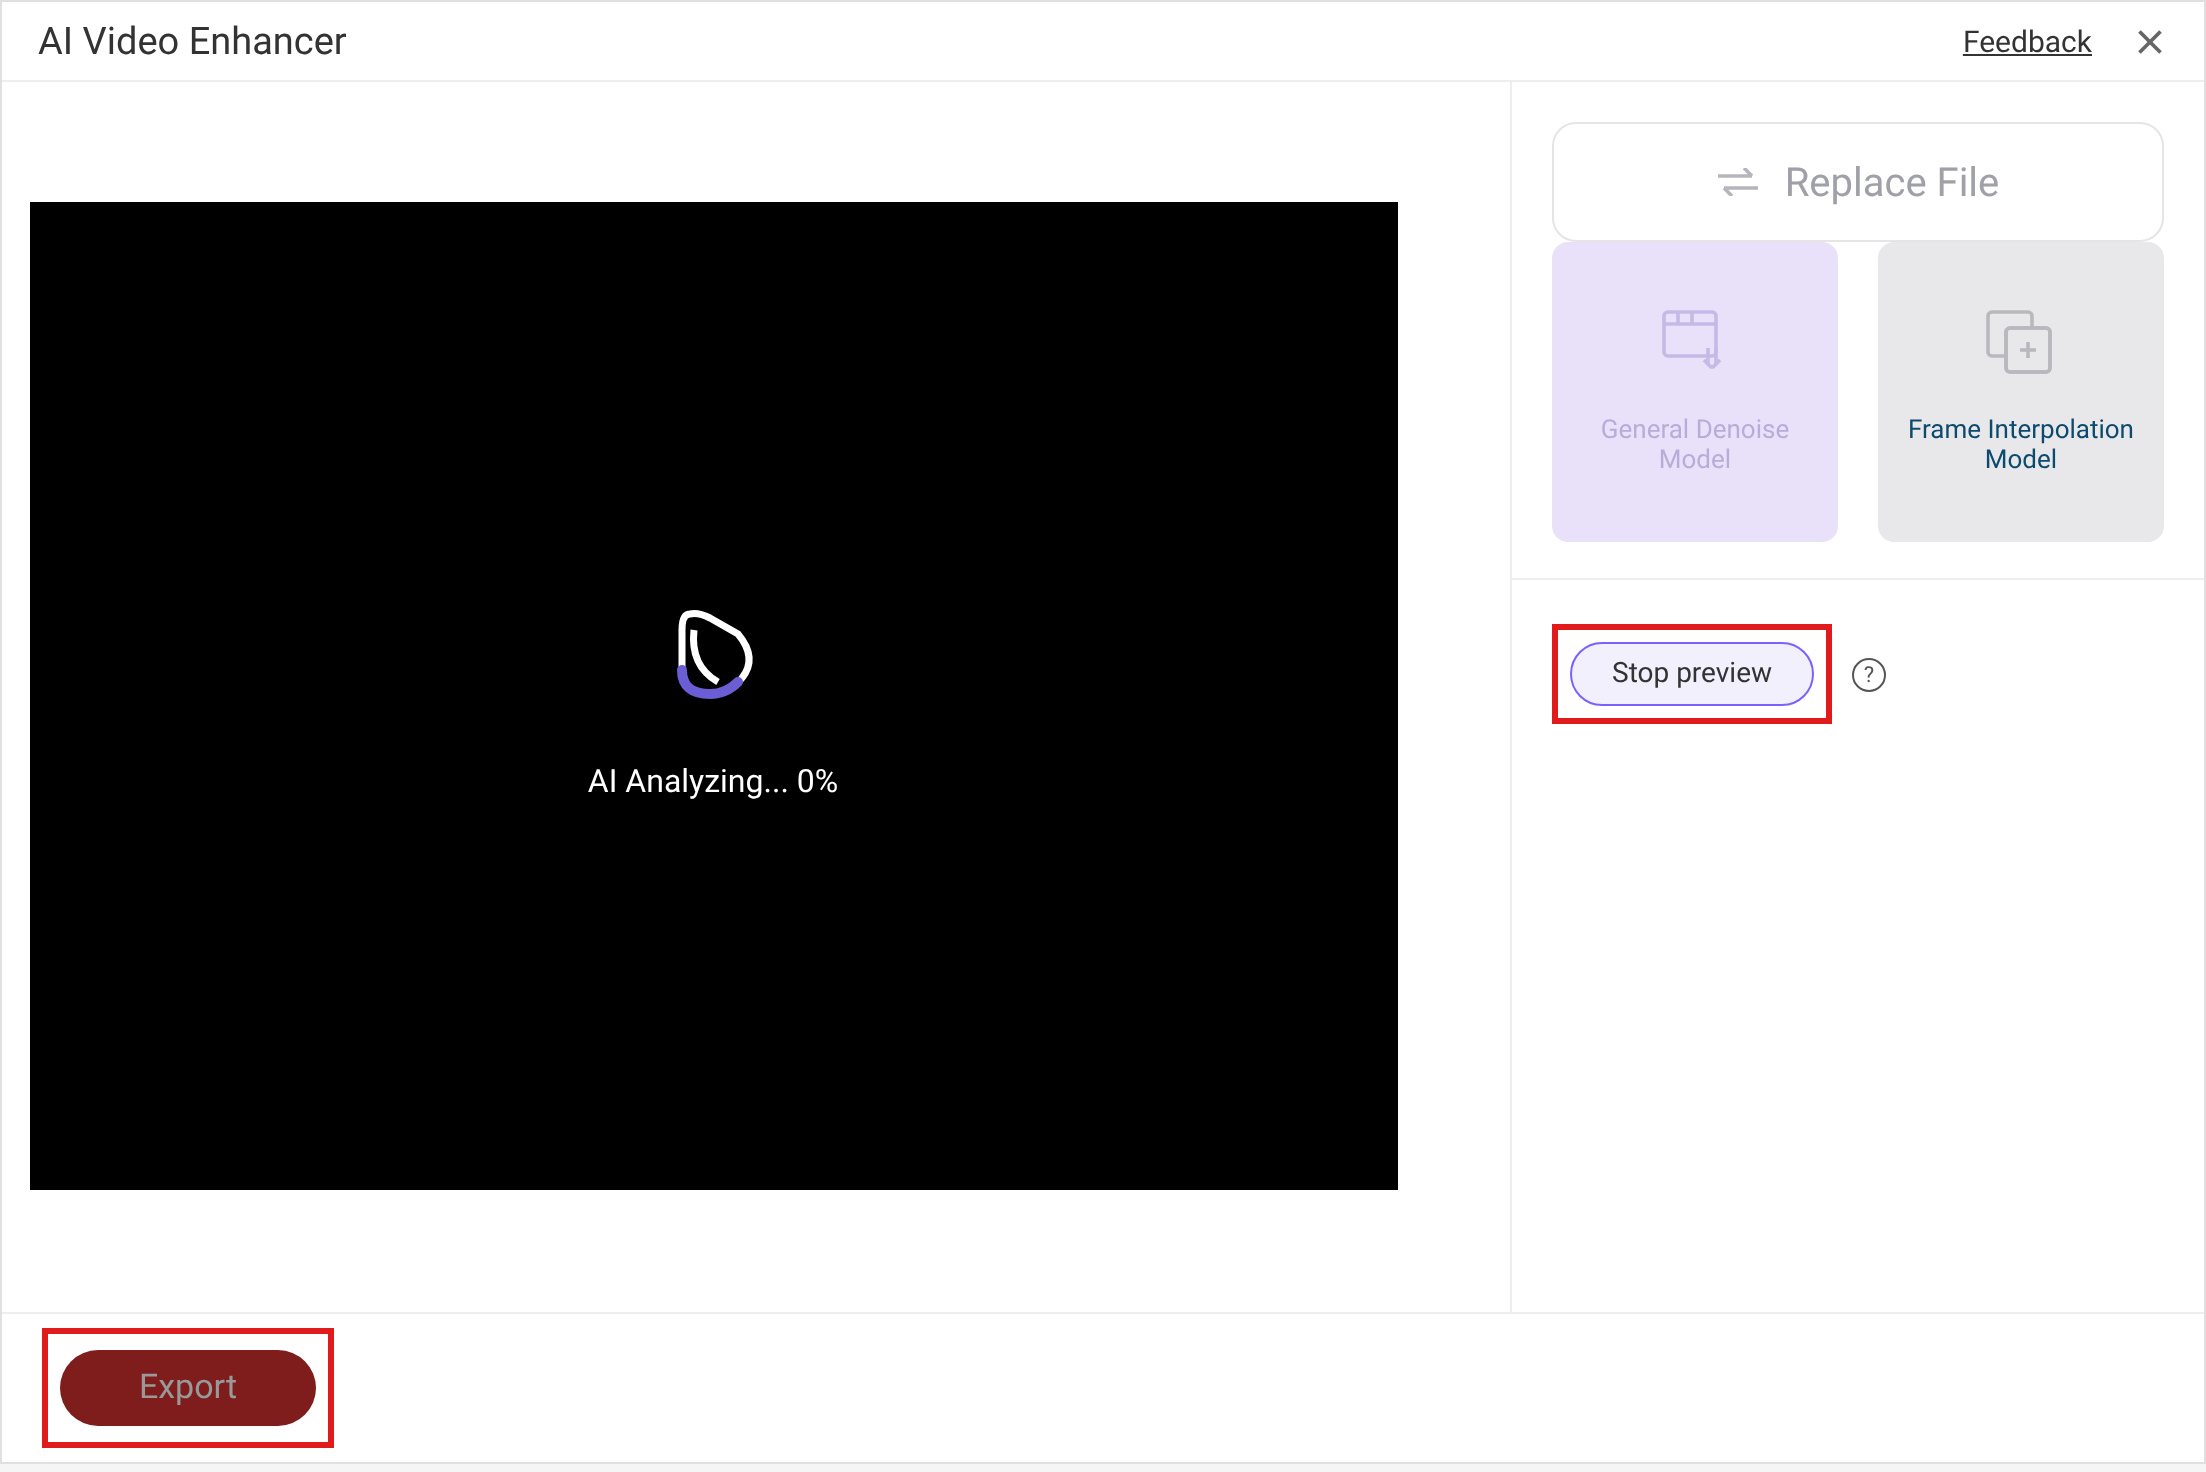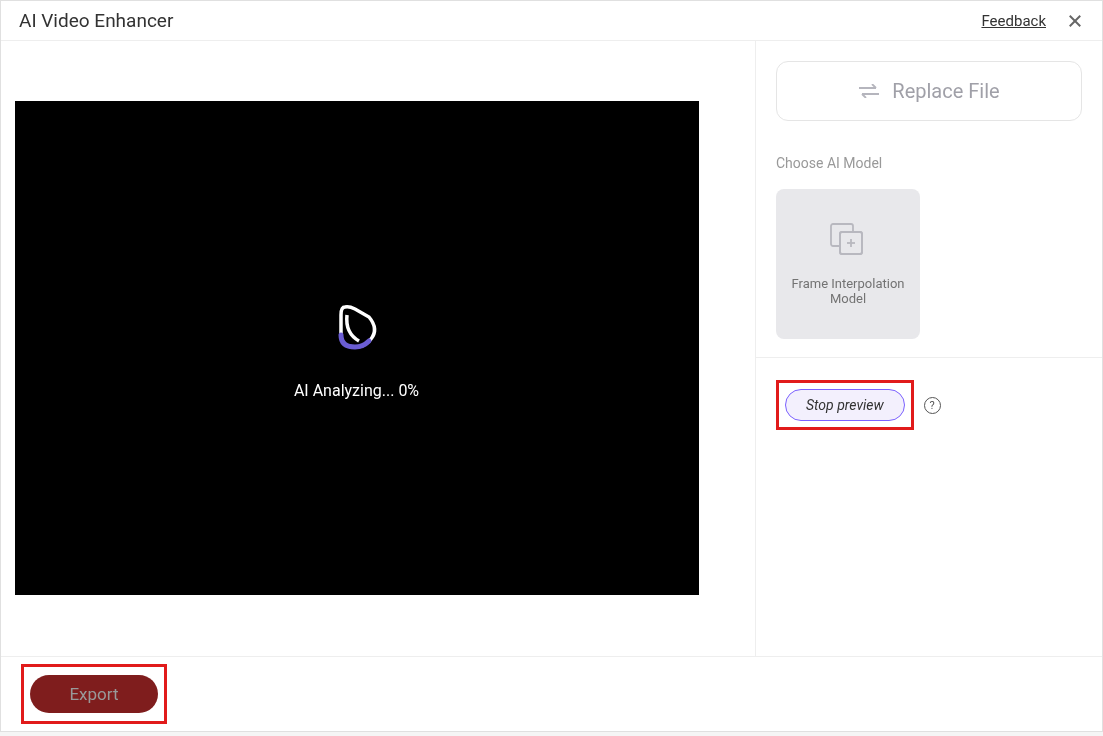--- a/index.html
+++ b/index.html
@@ -123,21 +123,21 @@
       cursor: pointer;
     }
     .model-card.selected {
       background: #e8e1f9;
     }
     .model-card.unselected {
       background: #e8e8eb;
     }
     .model-card .label {
       font-size: 13px;
-      color: #737373;
+      color: #0c4a6e;
       text-align: center;
       padding: 0 8px;
     }
     .model-card.selected .label {
       color: #b8acd8;
     }
     .separator {
       height: 1px;
       background: #eee;
       margin: 18px -20px 0;
@@ -154,21 +154,20 @@
       display: inline-flex;
     }
     .stop-btn {
       border: 1.5px solid #7b61ff;
       background: #f3f0fd;
       border-radius: 22px;
       padding: 7px 20px;
       font-size: 14px;
       color: #333;
       cursor: pointer;
-      font-style: italic;
     }
     .help-icon {
       width: 17px;
       height: 17px;
       border: 1.5px solid #555;
       border-radius: 50%;
       display: flex;
       align-items: center;
       justify-content: center;
       font-size: 11px;
@@ -256,23 +255,32 @@
 
     <div class="right">
       <div class="replace-btn">
         <svg width="22" height="14" viewBox="0 0 22 14" fill="none" stroke="#b5b5bd" stroke-width="1.8">
           <path d="M 1 4 L 18 4 M 14 0 L 18 4"></path>
           <path d="M 21 10 L 4 10 M 8 14 L 4 10"></path>
         </svg>
         <span>Replace File</span>
       </div>
 
-      <div class="section-header">Choose AI Model</div>
 
       <div class="models">
+        <div class="model-card selected">
+          <svg width="40" height="34" viewBox="0 0 40 34" fill="none" stroke="#c5b9e6" stroke-width="1.8">
+            <rect x="4" y="2" width="26" height="22" rx="2"></rect>
+            <line x1="4" y1="8" x2="30" y2="8"></line>
+            <line x1="11" y1="2" x2="11" y2="8"></line>
+            <line x1="18" y1="2" x2="18" y2="8"></line>
+            <path d="M 26 20 L 26 28 M 30 20 L 30 28 M 28 30 L 24 26 M 28 30 L 32 26"></path>
+          </svg>
+          <div class="label">General Denoise Model</div>
+        </div>
         <div class="model-card unselected">
           <svg width="40" height="34" viewBox="0 0 40 34" fill="none" stroke="#b8b8bf" stroke-width="1.8">
             <rect x="3" y="2" width="22" height="22" rx="2"></rect>
             <rect x="12" y="10" width="22" height="22" rx="2" fill="#e8e8eb"></rect>
             <rect x="12" y="10" width="22" height="22" rx="2"></rect>
             <line x1="19" y1="21" x2="27" y2="21"></line>
             <line x1="23" y1="17" x2="23" y2="25"></line>
           </svg>
           <div class="label">Frame Interpolation Model</div>
         </div>

